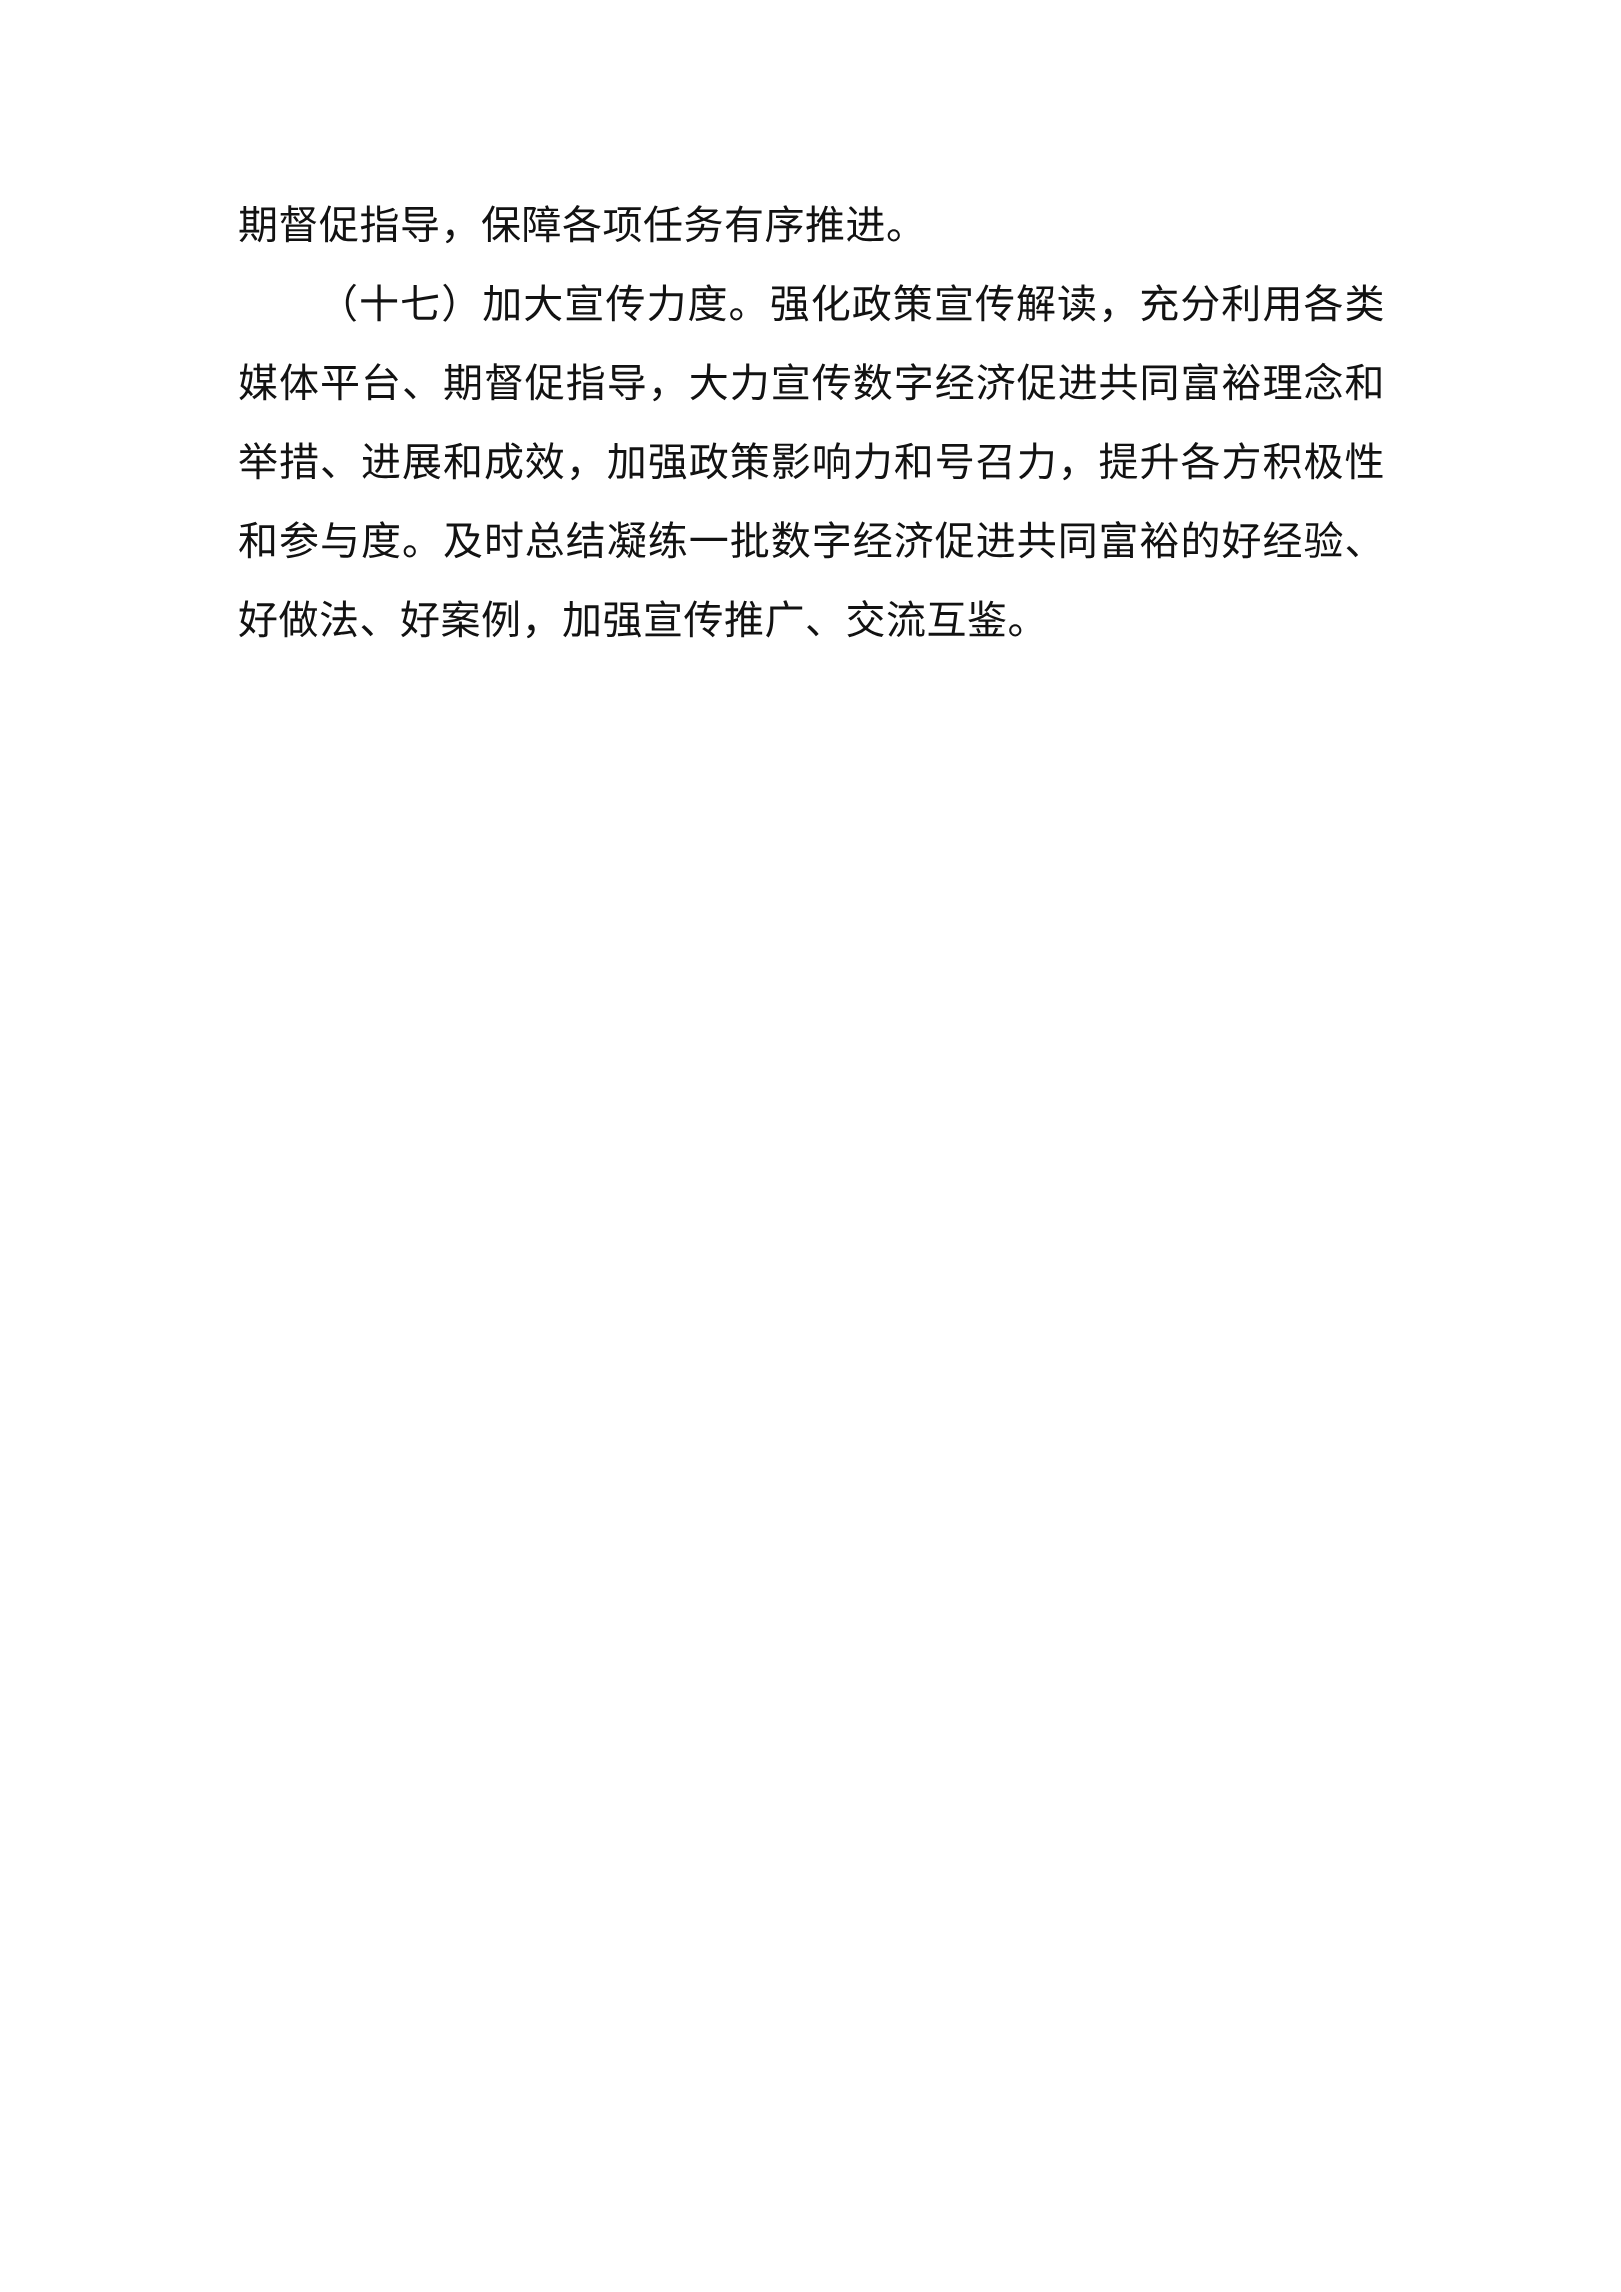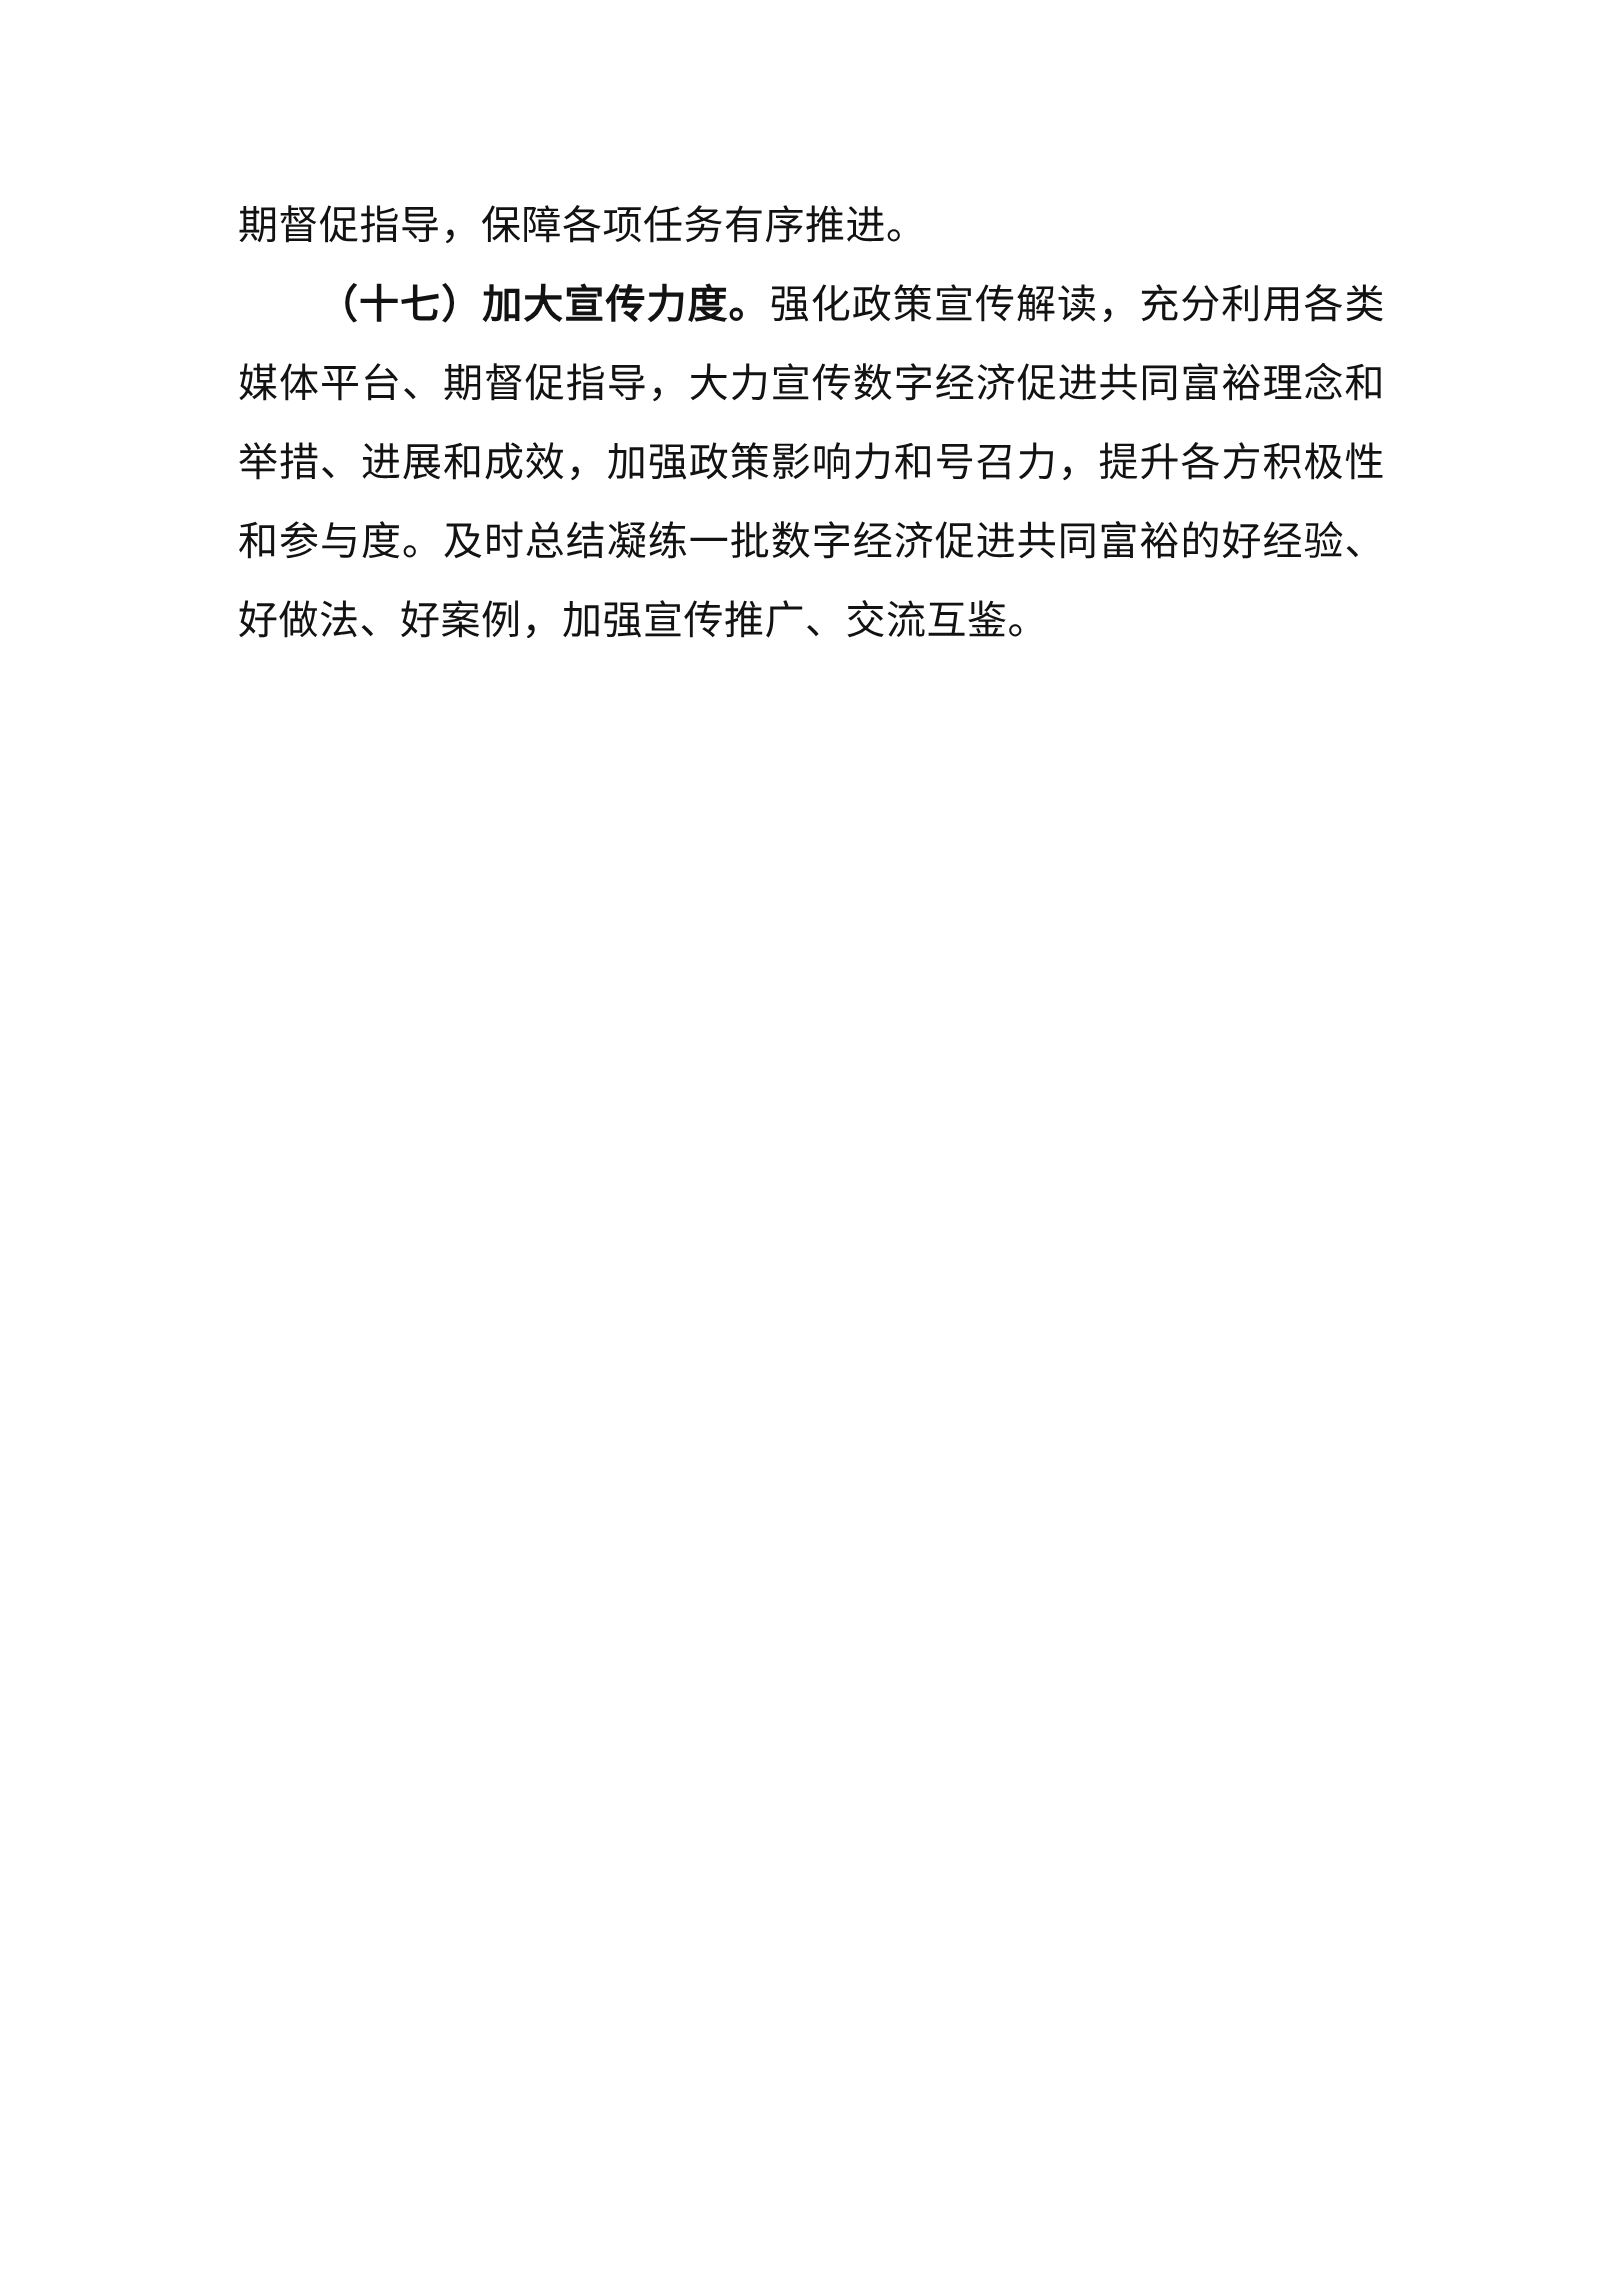--- a/index.html
+++ b/index.html
@@ -40,21 +40,21 @@
     color: #121212;
     font-family: "Liberation Serif", "DejaVu Serif", serif;
   }
   .para + .para {
     margin-top: 0;
   }
   .indent {
     text-indent: 80px;
   }
   .bold-lead {
-    font-weight: bold;
+    font-weight: normal;
     margin-top: 32px;
   }
 </style>
 </head>
 <body>
 
 <div class="page">
   <div class="content">
 
     <p class="para">

